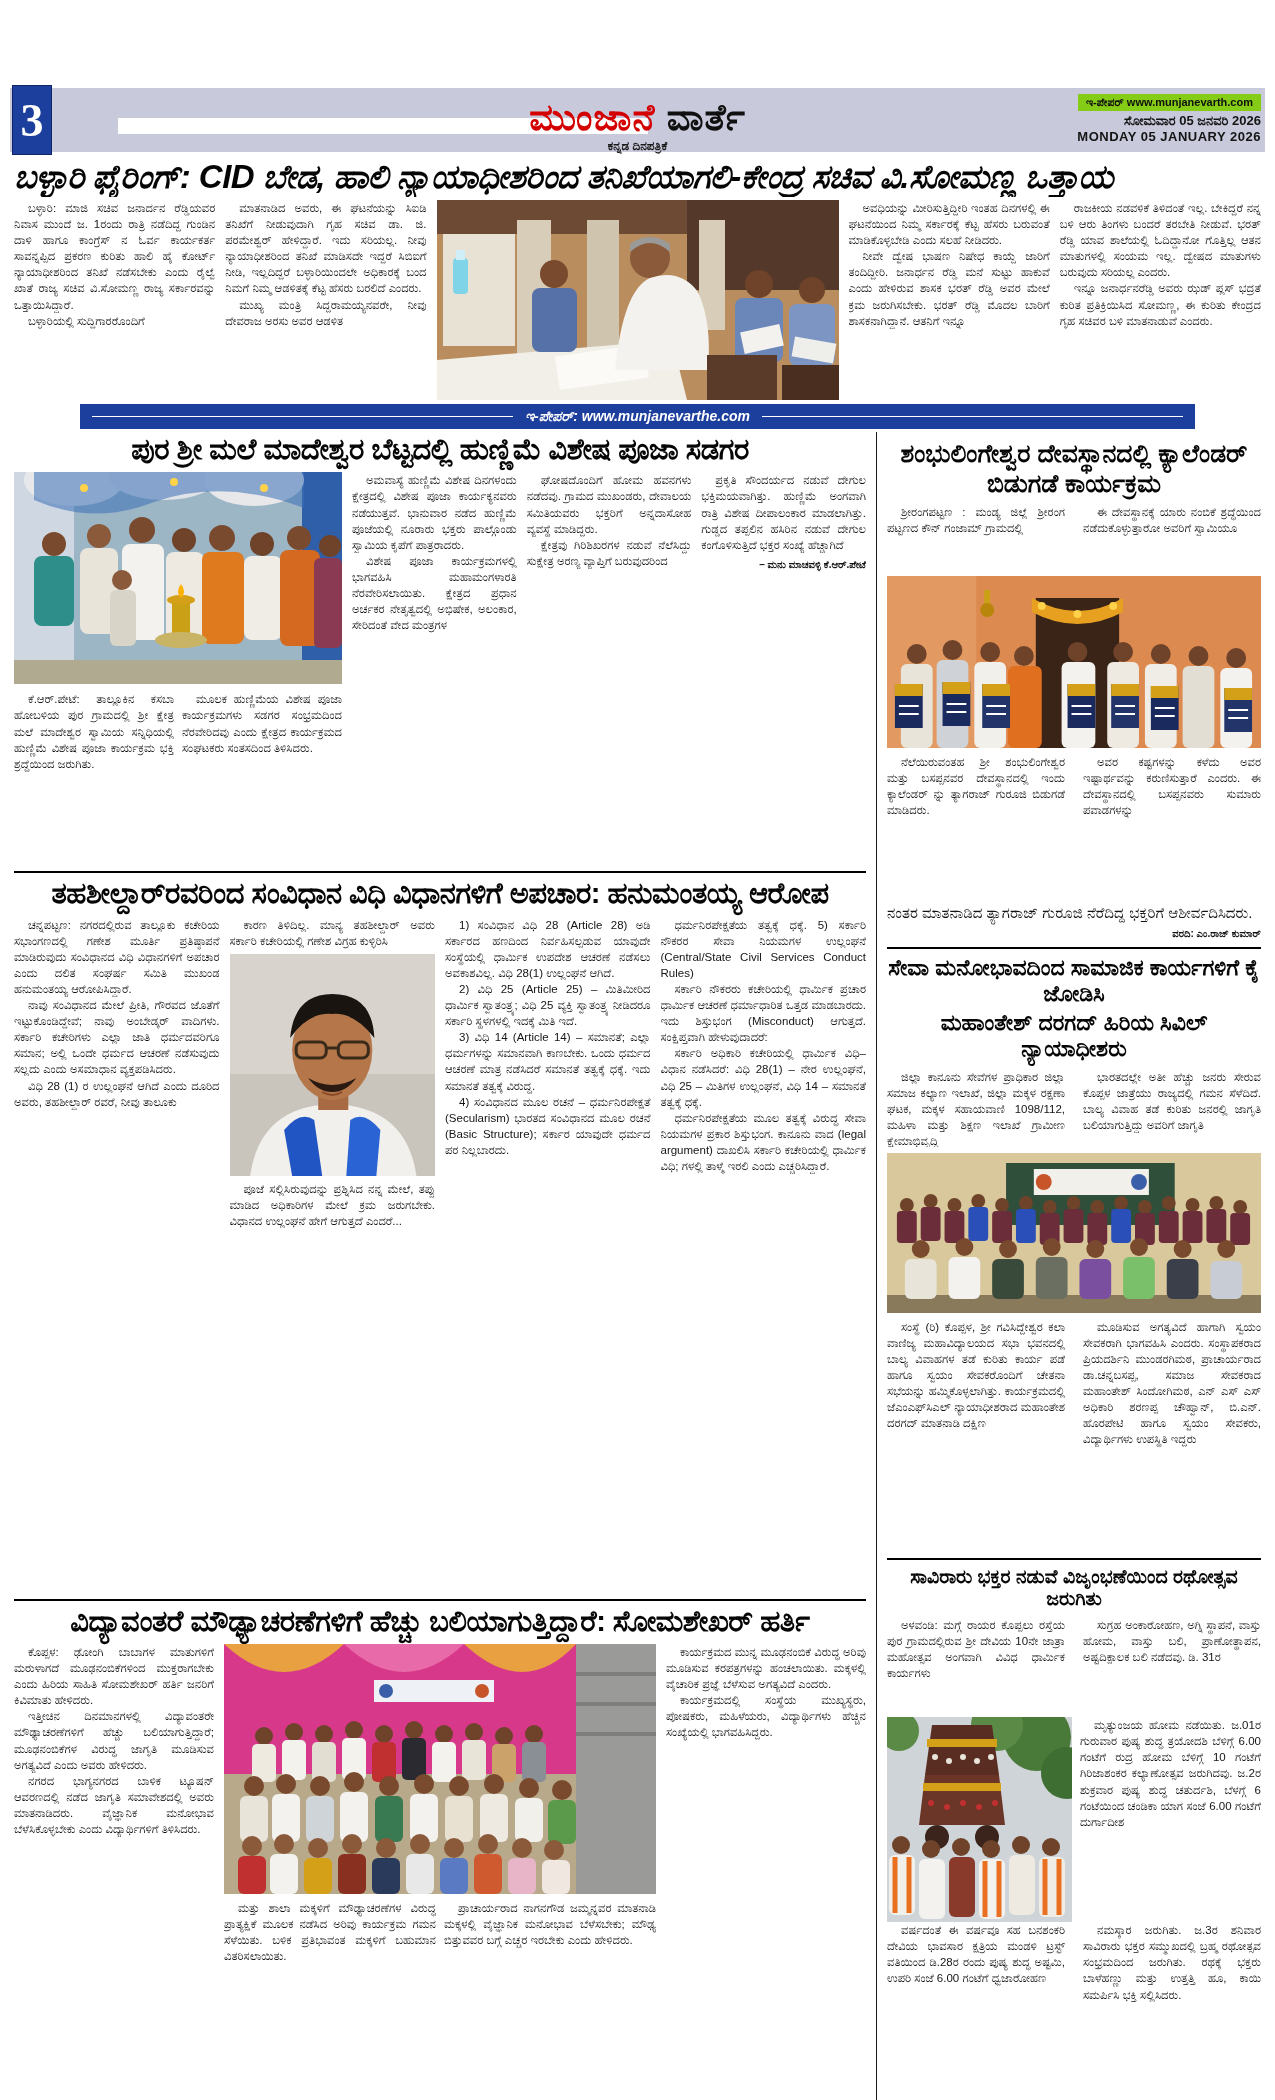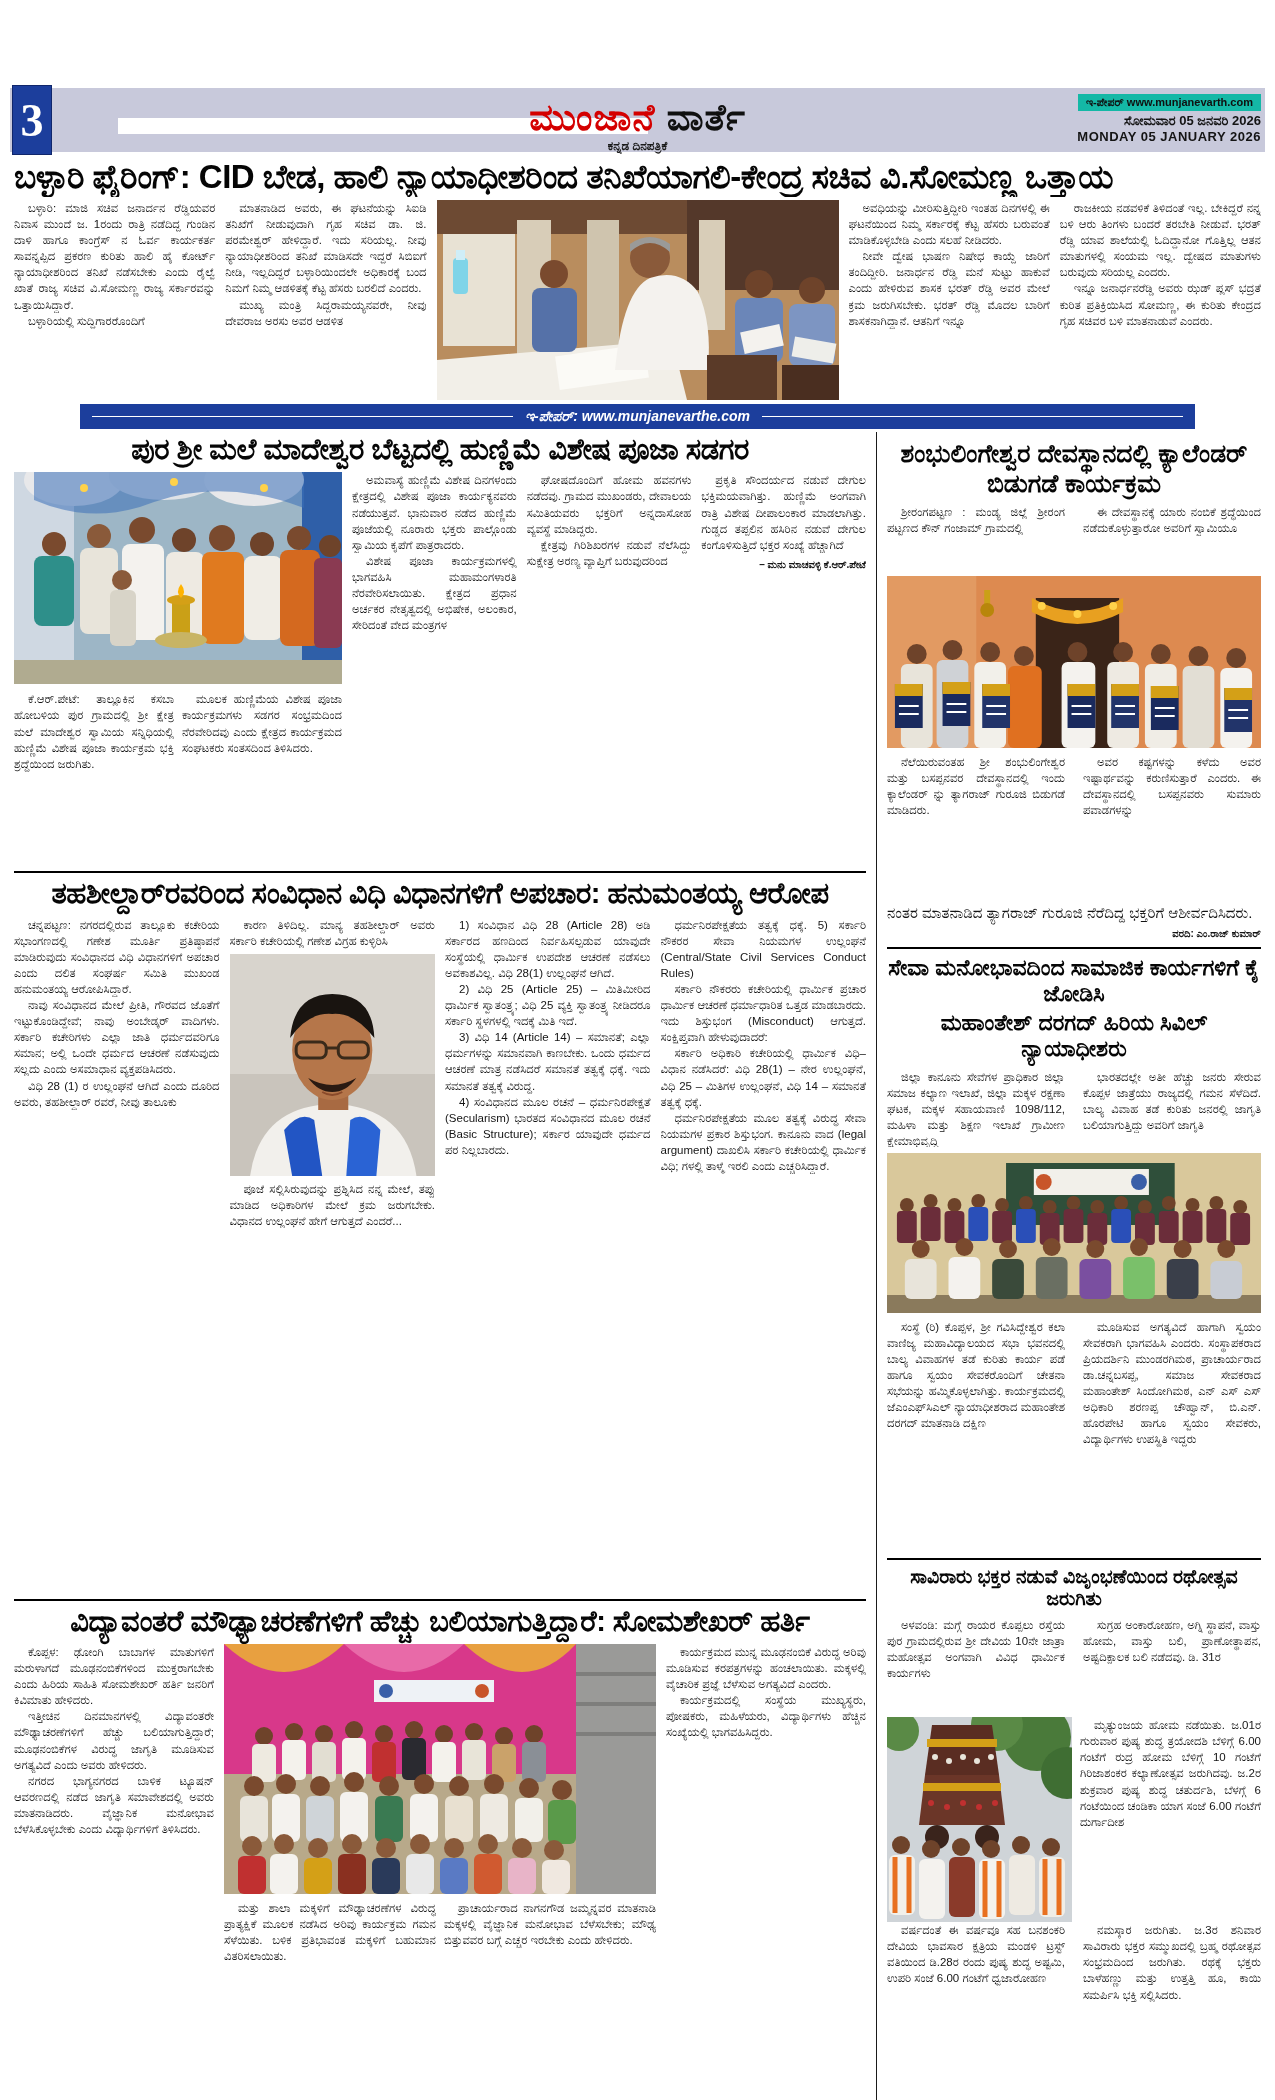--- a/index.html
+++ b/index.html
@@ -12,27 +12,27 @@
   .pageno-box { position:absolute; top:85px; left:12px; width:40px; height:70px; background:#1c3e9c; border:1px solid #10266b;
                 color:#fff; font-size:46px; font-weight:bold; font-family:"Liberation Serif", serif;
                 display:flex; align-items:center; justify-content:center; }
   .bar-slot { position:absolute; top:118px; left:118px; width:530px; height:16px; background:#ffffff; }
   .masthead-center { position:absolute; top:99px; left:0; right:0; text-align:center; }
   .masthead-title { font-size:37px; font-weight:bold; letter-spacing:1px; line-height:1; }
   .masthead-title .red { color:#d40000; }
   .masthead-title .blk { color:#101010; }
   .masthead-sub { font-size:12px; font-weight:bold; color:#1a1a1a; margin-top:3px; }
   .head-right { position:absolute; top:92px; right:14px; width:250px; text-align:right; }
-  .epaper-top { background:#14b8a6; display:inline-block; font-size:11px; font-weight:bold; padding:2px 8px; color:#101010; }
+  .epaper-top { background:#84cc16; display:inline-block; font-size:11px; font-weight:bold; padding:2px 8px; color:#101010; }
   .date-kn { font-size:13px; font-weight:bold; margin-top:2px; }
   .date-en { font-size:13px; font-weight:bold; letter-spacing:0.5px; }
 
   
   .lead-headline { position:absolute; top:158px; left:14px; right:14px; font-size:33px; font-weight:800;
-                   color:#050505; letter-spacing:-0.5px; white-space:nowrap; overflow:hidden; }
+                   color:#050505; letter-spacing:-0.5px; white-space:nowrap; overflow:hidden;font-style:italic; }
   .lead-row { position:absolute; top:200px; left:14px; right:14px; height:200px; display:flex; gap:10px; }
   .lead-col { flex:1; overflow:hidden; }
   .lead-photo { width:402px; height:200px; flex:0 0 402px; }
   p.jp { font-size:11.5px; line-height:1.4; text-align:justify; text-indent:14px; overflow:hidden; }
 
   
   .epaper-bar { position:absolute; top:404px; left:80px; right:80px; height:25px; background:#1c3e9c;
                 color:#fff; display:flex; align-items:center; }
   .epaper-bar .line { flex:1; border-top:1.5px solid #fff; margin:0 12px; }
   .epaper-bar .lbl { font-size:14px; font-weight:bold;font-style:italic; }

